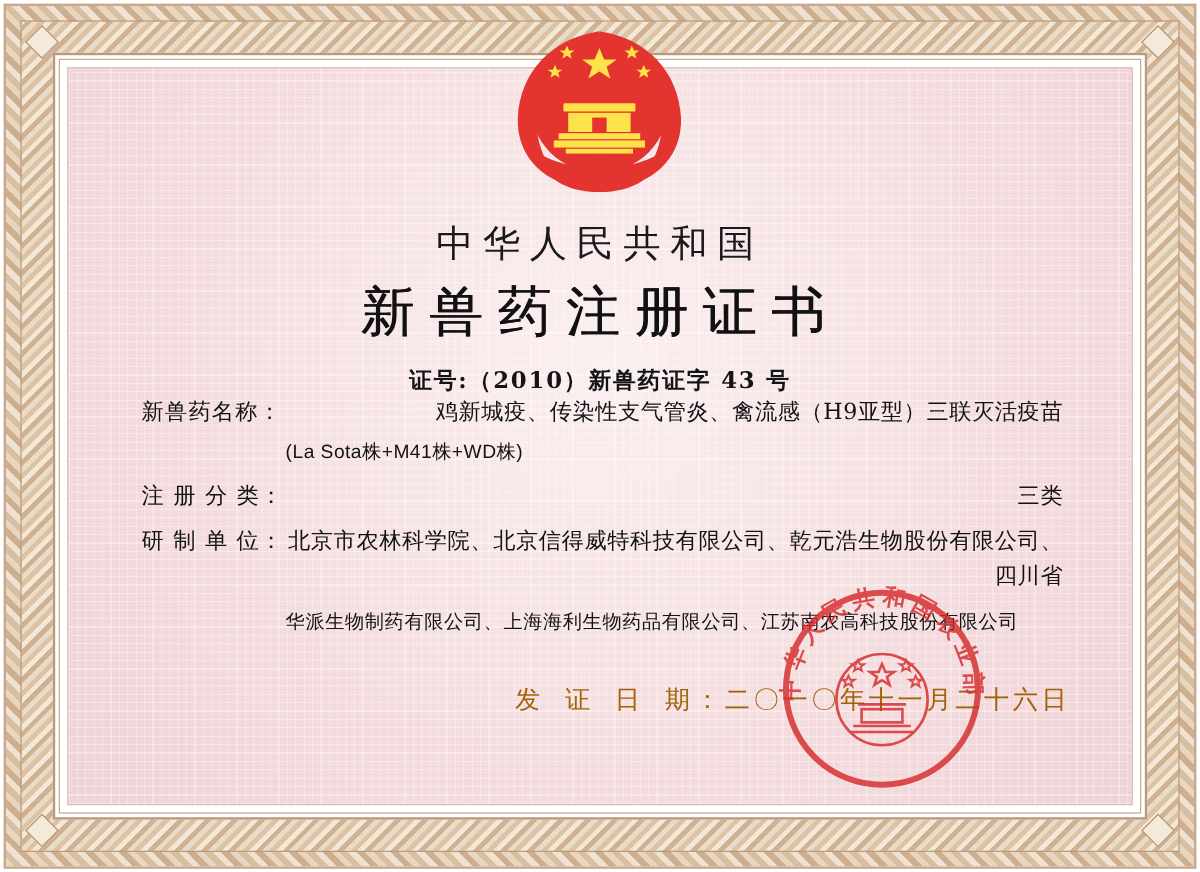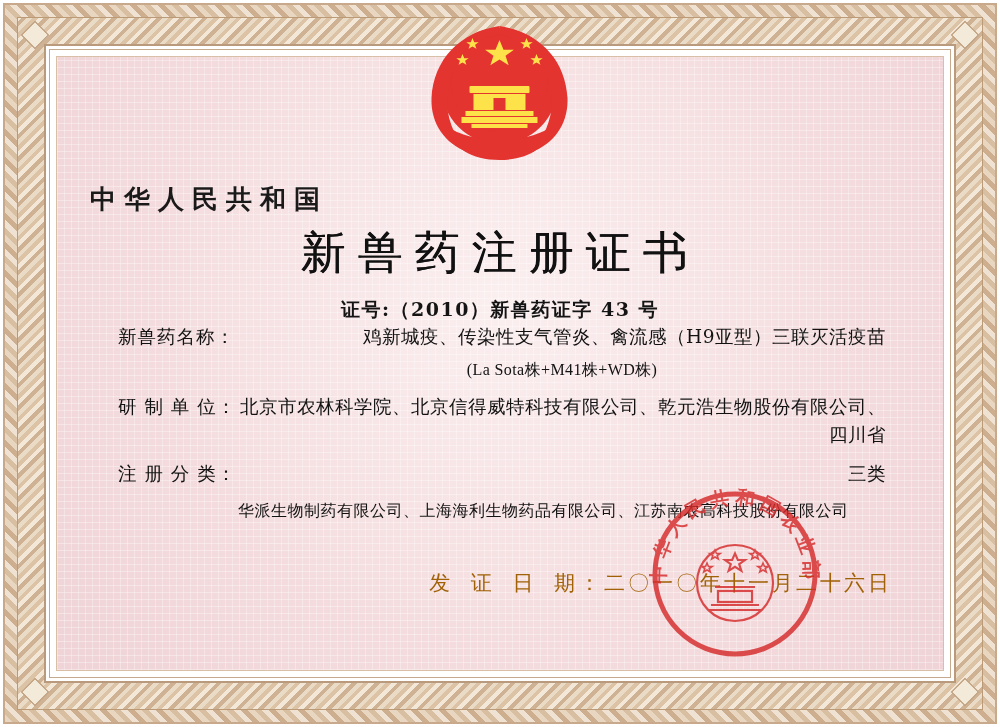--- a/index.html
+++ b/index.html
@@ -100,24 +100,24 @@
   
   .content {
     position: absolute;
     left: 56px; top: 56px; right: 56px; bottom: 56px;
     padding: 120px 34px 0 34px;
     box-sizing: border-box;
     z-index: 3;
   }
 
   .title-country {
-    text-align: left;
-    font-size: 26px;
+    text-align: center;
+    font-size: 31px;
     letter-spacing: 8px;
-    font-weight: bold;
+    font-weight: normal;
     color: #1a1a1a;
     font-family: "DejaVu Serif", "Liberation Serif", serif;
     margin-top: 6px;
   }
   .title-main {
     text-align: center;
     font-size: 45px;
     letter-spacing: 12px;
     font-weight: normal;
     color: #111111;
@@ -156,23 +156,22 @@
     flex: 1;
     letter-spacing: 0.5px;
     text-align: right;
   }
   .field-sub {
     font-size: 16px;
     padding-left: 120px;
     margin-top: -2px;
     margin-bottom: 12px;
     letter-spacing: 0.4px;
-    font-family: Liberation Serif, serif;
+    font-family: Liberation Sans, sans-serif;
     color: #121212;
-    text-align: center;
   }
   .field-cont {
     padding-left: 120px;
     font-size: 16px;
     letter-spacing: 0.5px;
     color: #121212;
     line-height: 1.55;
     font-family: "DejaVu Serif", "Liberation Serif", serif;
   }
 
@@ -272,27 +271,27 @@
 
     <div class="field-block">
 
       <div class="field-row">
         <span class="field-label">新兽药名称：</span>
         <span class="field-value">鸡新城疫、传染性支气管炎、禽流感（H9亚型）三联灭活疫苗</span>
       </div>
       <div class="field-sub">(La Sota株+M41株+WD株)</div>
 
       <div class="field-row">
+        <span class="field-label">注 册 分 类：</span>
+        <span class="field-value">三类</span>
+      </div>
+
+      <div class="field-row">
         <span class="field-label">研 制 单 位：</span>
         <span class="field-value">北京市农林科学院、北京信得威特科技有限公司、乾元浩生物股份有限公司、四川省</span>
-      </div>
-
-      <div class="field-row">
-        <span class="field-label">注 册 分 类：</span>
-        <span class="field-value">三类</span>
       </div>
       <div class="field-cont">华派生物制药有限公司、上海海利生物药品有限公司、江苏南农高科技股份有限公司</div>
 
     </div>
 
     <div class="issue-row">
       <span class="issue-label">发 证 日 期：</span><span class="issue-date">二〇一〇年十一月二十六日</span>
     </div>
 
   </div>

